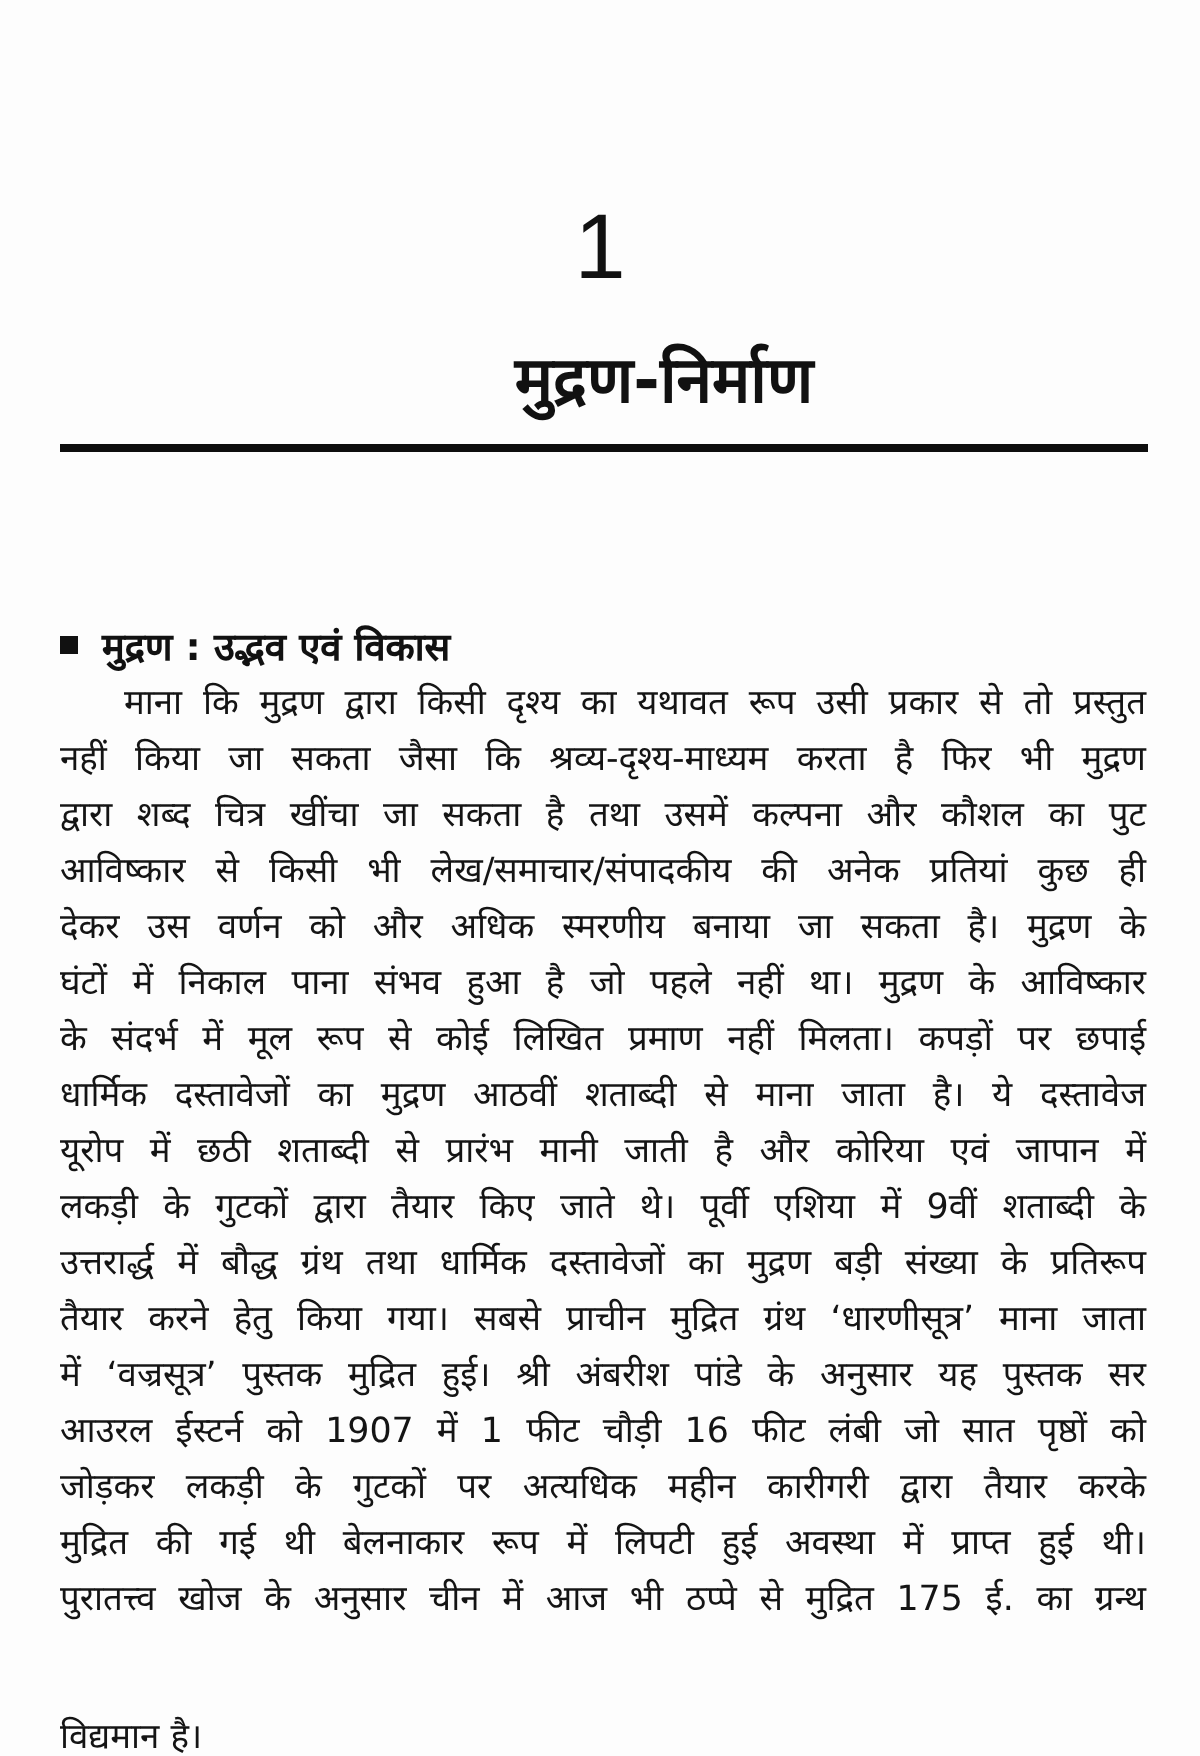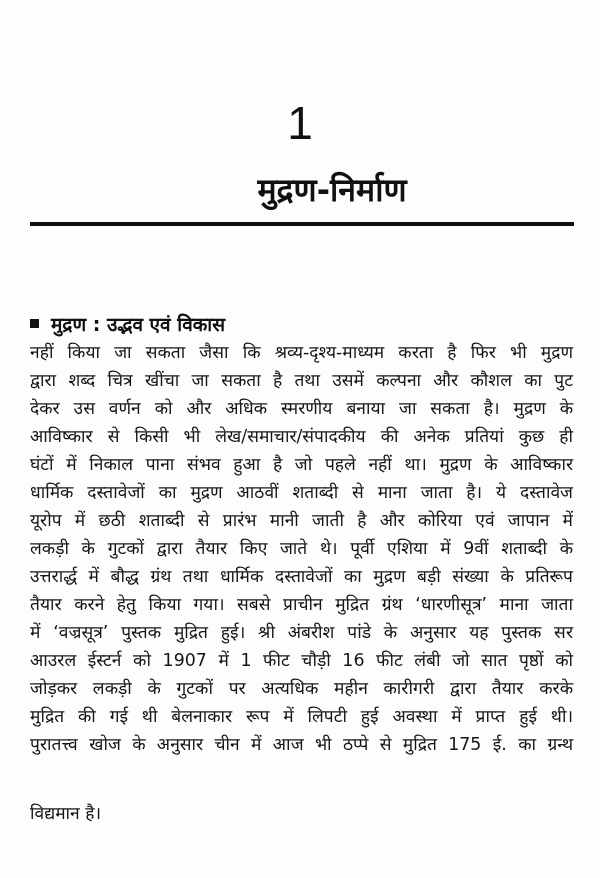--- a/index.html
+++ b/index.html
@@ -98,25 +98,27 @@
 
   <div class="chapter-title">मुद्रण-निर्माण</div>
 
   <div class="title-rule"></div>
 
   <div class="section-heading">
     <span class="bullet-square"></span><span>मुद्रण : उद्भव एवं विकास</span>
   </div>
 
   <div class="body-text">
+    <span class="body-line first">माना कि मुद्रण द्वारा किसी दृश्य का यथावत रूप उसी प्रकार से तो प्रस्तुत</span>
     <span class="body-line">नहीं किया जा सकता जैसा कि श्रव्य-दृश्य-माध्यम करता है फिर भी मुद्रण</span>
     <span class="body-line">द्वारा शब्द चित्र खींचा जा सकता है तथा उसमें कल्पना और कौशल का पुट</span>
+    <span class="body-line">आविष्कार से किसी भी लेख/समाचार/संपादकीय की अनेक प्रतियां कुछ ही</span>
     <span class="body-line">देकर उस वर्णन को और अधिक स्मरणीय बनाया जा सकता है। मुद्रण के</span>
-    <span class="body-line">आविष्कार से किसी भी लेख/समाचार/संपादकीय की अनेक प्रतियां कुछ ही</span>
     <span class="body-line">घंटों में निकाल पाना संभव हुआ है जो पहले नहीं था। मुद्रण के आविष्कार</span>
+    <span class="body-line">के संदर्भ में मूल रूप से कोई लिखित प्रमाण नहीं मिलता। कपड़ों पर छपाई</span>
     <span class="body-line">धार्मिक दस्तावेजों का मुद्रण आठवीं शताब्दी से माना जाता है। ये दस्तावेज</span>
     <span class="body-line">यूरोप में छठी शताब्दी से प्रारंभ मानी जाती है और कोरिया एवं जापान में</span>
     <span class="body-line">लकड़ी के गुटकों द्वारा तैयार किए जाते थे। पूर्वी एशिया में 9वीं शताब्दी के</span>
     <span class="body-line">उत्तरार्द्ध में बौद्ध ग्रंथ तथा धार्मिक दस्तावेजों का मुद्रण बड़ी संख्या के प्रतिरूप</span>
     <span class="body-line">तैयार करने हेतु किया गया। सबसे प्राचीन मुद्रित ग्रंथ ‘धारणीसूत्र’ माना जाता</span>
     <span class="body-line">में ‘वज्रसूत्र’ पुस्तक मुद्रित हुई। श्री अंबरीश पांडे के अनुसार यह पुस्तक सर</span>
     <span class="body-line">आउरल ईस्टर्न को 1907 में 1 फीट चौड़ी 16 फीट लंबी जो सात पृष्ठों को</span>
     <span class="body-line">जोड़कर लकड़ी के गुटकों पर अत्यधिक महीन कारीगरी द्वारा तैयार करके</span>
     <span class="body-line">मुद्रित की गई थी बेलनाकार रूप में लिपटी हुई अवस्था में प्राप्त हुई थी।</span>
     <span class="body-line">पुरातत्त्व खोज के अनुसार चीन में आज भी ठप्पे से मुद्रित 175 ई. का ग्रन्थ</span>

